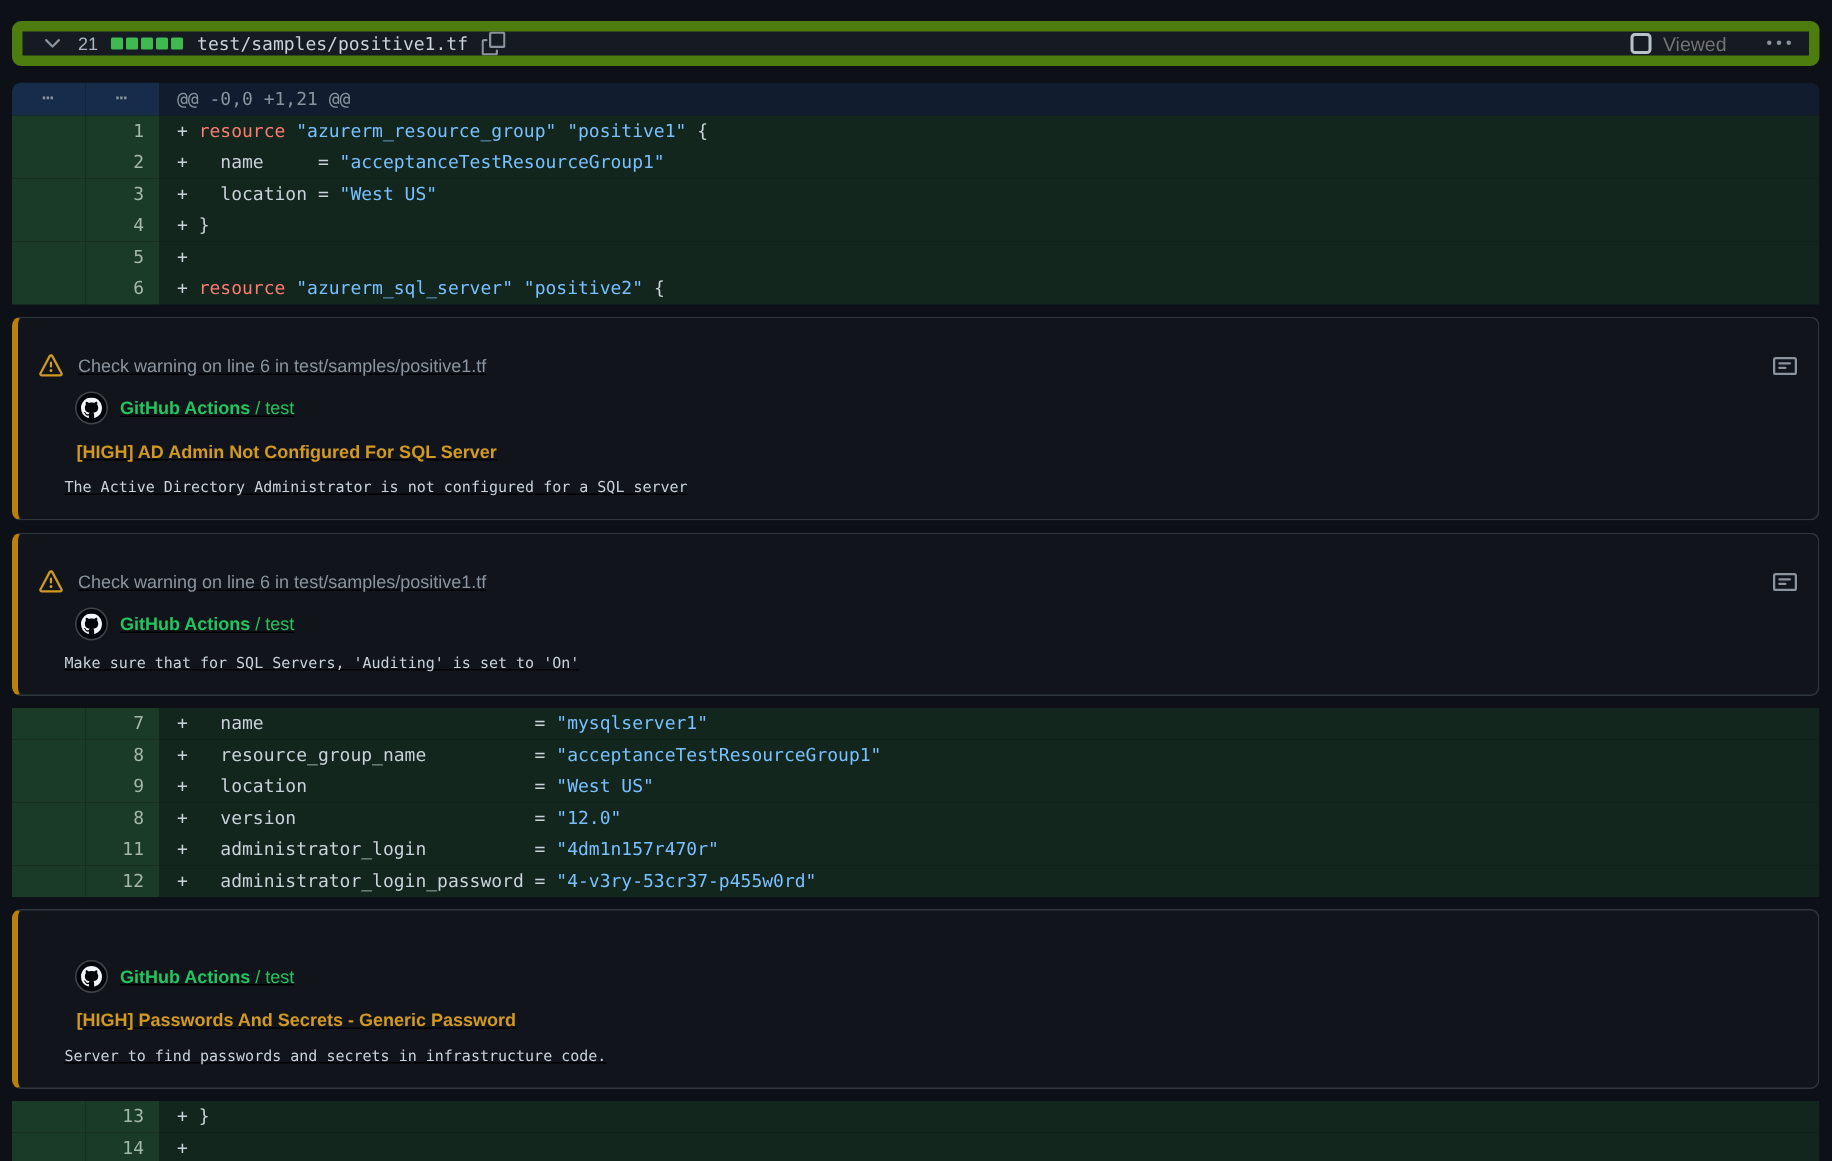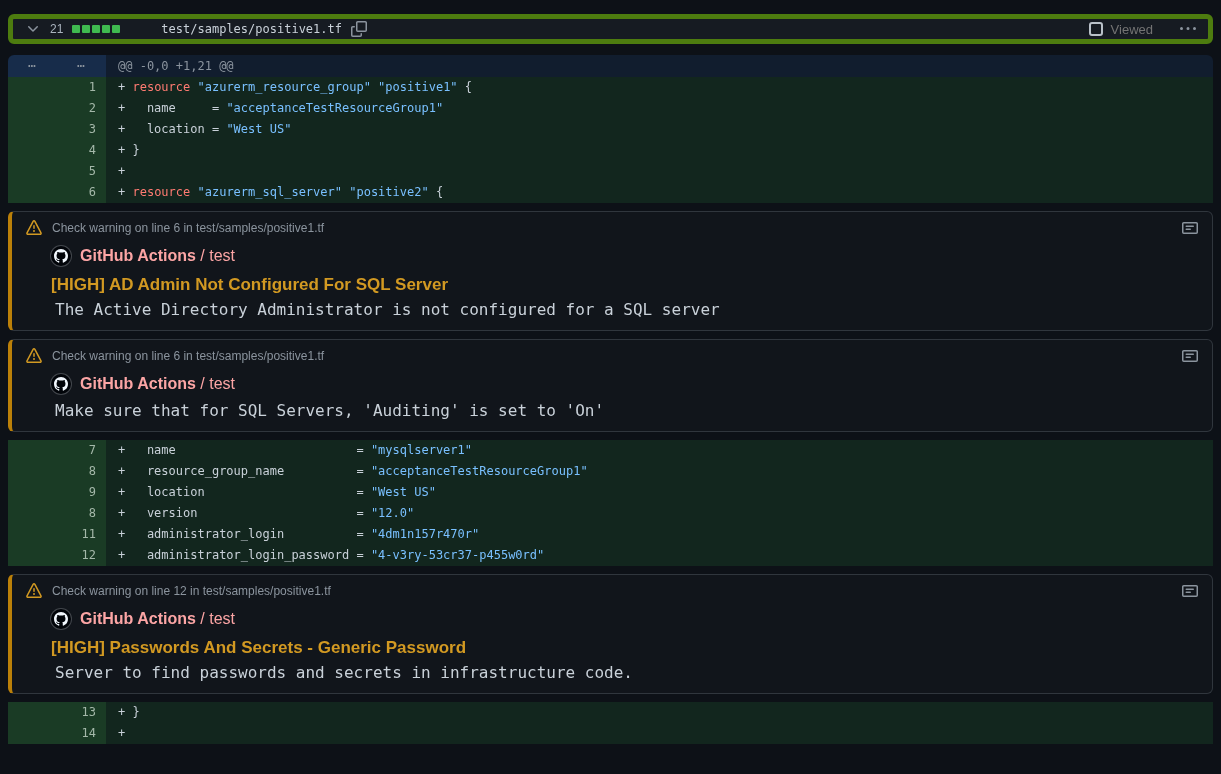--- a/index.html
+++ b/index.html
@@ -8,30 +8,30 @@
     background:#0d1117;
     font-family:"Liberation Sans",sans-serif;
     -webkit-font-smoothing:antialiased;
   }
   .page{padding:14px 8px 0;}
 
   
   .file-header{
     height:30px;box-sizing:border-box;
     display:flex;align-items:center;gap:9px;
-    background:#161b22;border:5px solid #4d7c0f;border-radius:6px;
+    background:#161b22;border:7px solid #4d7c0f;border-radius:6px;
     padding:0 12px;
   }
   .ic{width:16px;height:16px;display:inline-flex;align-items:center;justify-content:center;color:#8b949e;flex:none;}
   .ic svg{display:block;}
   .clickable{cursor:pointer;}
   .count{font-size:12px;color:#aab4bf;}
   .diffstat{display:flex;gap:2px;align-items:center;}
   .sq{width:8px;height:8px;border-radius:1px;background:var(--accent-green,#3fb950);}
-  .path{font-family:"DejaVu Sans Mono",monospace;font-size:12px;color:#c9d1d9;margin-left:32px;}
+  .path{font-family:"DejaVu Sans Mono",monospace;font-size:12px;color:#c9d1d9;}
   .viewed{display:flex;align-items:center;gap:8px;margin-left:auto;cursor:pointer;}
   .checkbox{width:14px;height:14px;box-sizing:border-box;border:2px solid #b9c1c9;border-radius:3px;background:transparent;}
   .viewed-label{font-size:13px;color:#737373;}
   .kebab{margin-left:18px;}
 
   
   .diff-body{margin-top:11px;border-radius:6px 6px 0 0;overflow:hidden;}
   .row{display:flex;}
   .g1,.g2{width:49px;flex:none;box-sizing:border-box;}
   .hunk-row{height:22px;line-height:22px;font-family:"DejaVu Sans Mono",monospace;font-size:12px;}
@@ -43,32 +43,33 @@
   .tok-p{color:#c9d1d9;}
   .tok-k{color:var(--keyword,#ff7b72);}
   .tok-s{color:var(--string,#79c0ff);}
 
   
   .ann{
     margin:8px 0;box-sizing:border-box;
     background:#11151b;
     border:1px solid #30363d;border-left:4px solid var(--warning-border,#bb8009);
     border-radius:6px;
-    padding:8px 14px 12px 14px;
+    padding:24px 14px 12px 14px;
+    text-decoration:underline;
   }
   .ann-header{display:flex;align-items:center;gap:10px;line-height:16px;}
   .warn-ic{color:var(--warning,#d29922);}
   .ann-header-text{font-size:12px;color:#8b949e;}
   .note-ic{margin-left:auto;cursor:pointer;}
   .ann-source{display:flex;align-items:center;gap:9px;margin:10px 0 0 25px;height:20px;cursor:pointer;}
   .avatar{width:20px;height:20px;border-radius:50%;background:#010409;display:flex;align-items:center;justify-content:center;color:#f0f6fc;box-shadow:0 0 0 1px rgba(240,246,252,0.22);flex:none;}
-  .source-text{font-size:16px;color:#fca5a5;}
+  .source-text{font-size:12px;color:#22c55e;}
   .source-text b{font-weight:700;}
-  .ann-title{margin:11px 0 0 25px;font-size:17px;font-weight:700;color:var(--warning,#d29922);line-height:16px;}
-  .ann-msg{margin:9px 0 0 29px;font-family:"DejaVu Sans Mono",monospace;font-size:16px;color:#c9d1d9;line-height:16px;}
+  .ann-title{margin:11px 0 0 25px;font-size:12px;font-weight:700;color:var(--warning,#d29922);line-height:16px;}
+  .ann-msg{margin:9px 0 0 17px;font-family:"DejaVu Sans Mono",monospace;font-size:10px;color:#c9d1d9;line-height:16px;}
 </style>
 </head>
 <body>
 
 <div class="page">
 
   <div class="file-header">
     <span class="ic clickable">
       <svg viewBox="0 0 16 16" width="16" height="16" fill="currentColor">
           <path d="M12.78 5.22a.749.749 0 0 1 0 1.06l-4.25 4.25a.749.749 0 0 1-1.06 0L3.22 6.28a.749.749 0 1 1 1.06-1.06L8 8.939l3.72-3.719a.749.749 0 0 1 1.06 0Z"></path>
@@ -209,33 +210,20 @@
         <div class="g1"></div>
         <div class="g2">11</div>
         <div class="codecell"><span class="tok-p">+   administrator_login          = </span><span class="tok-s">"4dm1n157r470r"</span></div>
       </div>
       <div class="row code-row">
         <div class="g1"></div>
         <div class="g2">12</div>
         <div class="codecell"><span class="tok-p">+   administrator_login_password = </span><span class="tok-s">"4-v3ry-53cr37-p455w0rd"</span></div>
       </div>
       <div class="ann">
-        <div class="ann-header">
-          <span class="ic warn-ic">
-            <svg viewBox="0 0 16 16" width="16" height="16" fill="currentColor">
-              <path d="M6.457 1.047c.659-1.234 2.427-1.234 3.086 0l6.082 11.378A1.75 1.75 0 0 1 14.082 15H1.918a1.75 1.75 0 0 1-1.543-2.575Zm1.763.707a.25.25 0 0 0-.44 0L1.698 13.132a.25.25 0 0 0 .22.368h12.164a.25.25 0 0 0 .22-.368Zm.53 3.996v2.5a.75.75 0 0 1-1.5 0v-2.5a.75.75 0 0 1 1.5 0ZM9 11a1 1 0 1 1-2 0 1 1 0 0 1 2 0Z"></path>
-            </svg>
-          </span>
-          <span class="ann-header-text">Check warning on line 12 in test/samples/positive1.tf</span>
-          <span class="ic note-ic">
-            <svg viewBox="0 0 16 16" width="16" height="16" fill="currentColor">
-              <path d="M0 3.75C0 2.784.784 2 1.75 2h12.5c.966 0 1.75.784 1.75 1.75v8.5A1.75 1.75 0 0 1 14.25 14H1.75A1.75 1.75 0 0 1 0 12.25Zm1.75-.25a.25.25 0 0 0-.25.25v8.5c0 .138.112.25.25.25h12.5a.25.25 0 0 0 .25-.25v-8.5a.25.25 0 0 0-.25-.25ZM3.5 6.25a.75.75 0 0 1 .75-.75h7a.75.75 0 0 1 0 1.5h-7a.75.75 0 0 1-.75-.75Zm.75 2.25h4a.75.75 0 0 1 0 1.5h-4a.75.75 0 0 1 0-1.5Z"></path>
-            </svg>
-          </span>
-        </div>
         <div class="ann-source">
           <span class="avatar">
             <svg viewBox="0 0 16 16" width="14" height="14" fill="currentColor">
               <path d="M8 0c4.42 0 8 3.58 8 8a8.013 8.013 0 0 1-5.45 7.59c-.4.08-.55-.17-.55-.38 0-.27.01-1.13.01-2.2 0-.75-.25-1.23-.54-1.48 1.78-.2 3.65-.88 3.65-3.95 0-.88-.31-1.59-.82-2.15.08-.2.36-1.02-.08-2.12 0 0-.67-.22-2.2.82-.64-.18-1.32-.27-2-.27-.68 0-1.36.09-2 .27-1.53-1.03-2.2-.82-2.2-.82-.44 1.1-.16 1.92-.08 2.12-.51.56-.82 1.27-.82 2.15 0 3.06 1.86 3.75 3.64 3.95-.23.2-.44.55-.51 1.07-.46.21-1.61.55-2.33-.66-.15-.24-.6-.83-1.23-.82-.67.01-.27.38.01.53.34.19.73.9.82 1.13.16.45.68 1.31 2.69.94 0 .67.01 1.3.01 1.49 0 .21-.15.45-.55.38A7.995 7.995 0 0 1 0 8c0-4.42 3.58-8 8-8Z"></path>
             </svg>
           </span>
           <span class="source-text"><b>GitHub Actions</b> / test</span>
         </div>
         <div class="ann-title">[HIGH] Passwords And Secrets - Generic Password</div>
         <div class="ann-msg">Server to find passwords and secrets in infrastructure code.</div>

